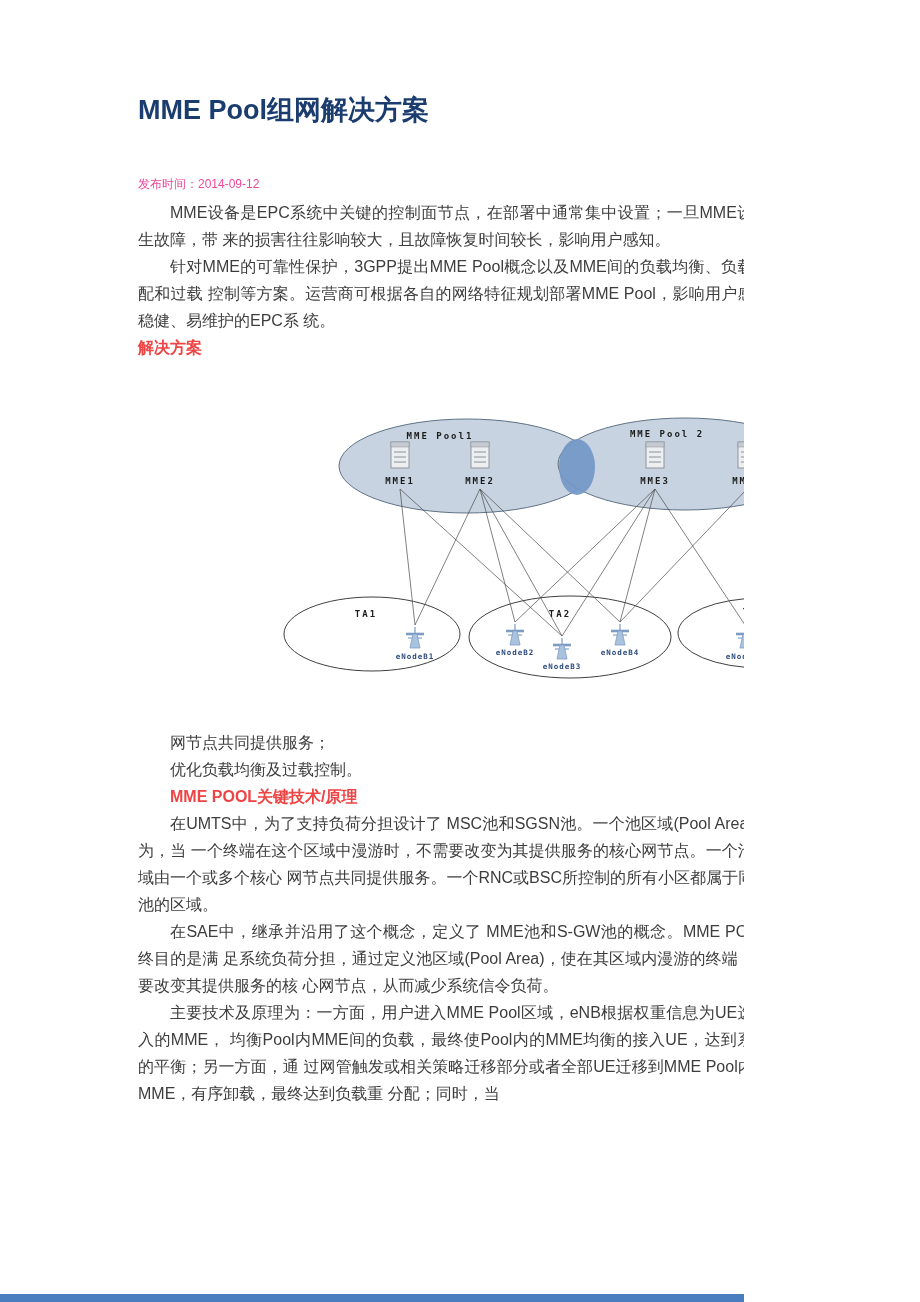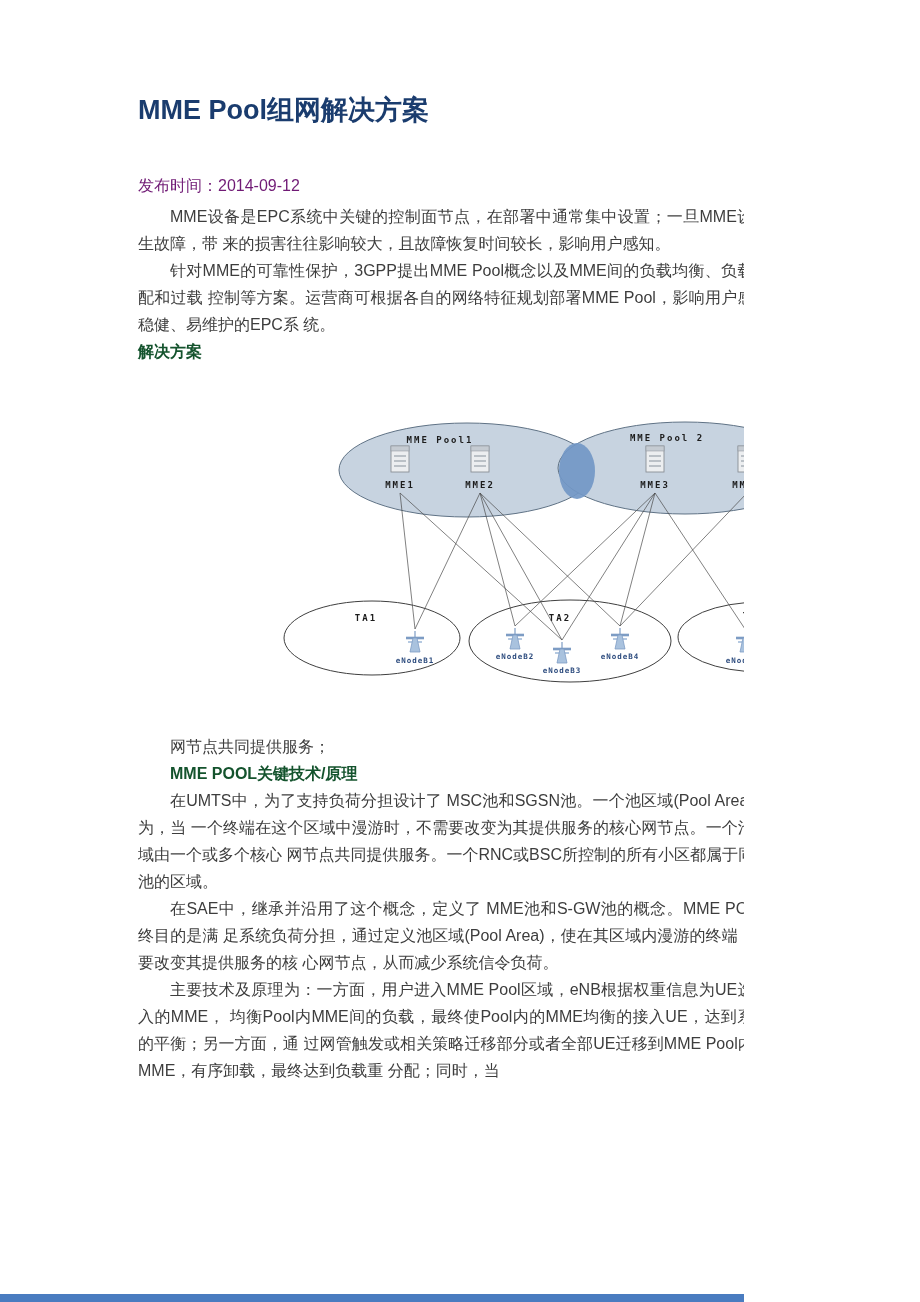--- a/index.html
+++ b/index.html
@@ -13,30 +13,30 @@
     font-family: "Liberation Sans", "DejaVu Sans", sans-serif;
   }
   .content { position: absolute; left: 138px; top: 0; width: 648px; }
   .doc-title {
     margin: 94px 0 0 0;
     font-size: 27px;
     line-height: 1.2;
     font-weight: 700;
     color: #1a3c6e;
   }
-  .pubdate { margin-top: 50px; font-size: 16px; color: #701a75; }
+  .pubdate { margin-top: 50px; font-size: 12px; color: #ec4899; }
   .para {
     margin: 0;
     font-size: 16px;
     line-height: 27px;
     color: #3d3d3d;
     text-align: justify;
   }
   .indent { text-indent: 2em; }
-  .bold-heading { font-weight: 700; color: #14532d; }
+  .bold-heading { font-weight: 700; color: #ef4444; }
   .p-top6 { margin-top: 6px; }
   .diagram-wrap { margin: 50px 0 28px 92px; width: 650px; height: 290px; }
   .footer-bar {
     position: absolute; left: 0; bottom: 0;
     width: 920px; height: 8px; background: #4a7cc0;
   }
   svg .pool { fill: #c7d3e0; stroke: #5f7285; stroke-width: 1; }
   svg .overlap { fill: #7297c5; opacity: 0.92; }
   svg .ta { fill: #ffffff; stroke: #3f3f3f; stroke-width: 1; }
   svg .pool-label, svg .mme-label, svg .ta-label {
@@ -131,20 +131,21 @@
 
         <text class="enb-label" x="185" y="248" text-anchor="middle">eNodeB1</text>
         <text class="enb-label" x="285" y="244" text-anchor="middle">eNodeB2</text>
         <text class="enb-label" x="332" y="258" text-anchor="middle">eNodeB3</text>
         <text class="enb-label" x="390" y="244" text-anchor="middle">eNodeB4</text>
         <text class="enb-label" x="515" y="248" text-anchor="middle">eNodeB5</text>
       </svg>
     </div>
 
     <p class="para indent">网节点共同提供服务；</p>
+    <p class="para indent">优化负载均衡及过载控制。</p>
 
     <p class="para indent bold-heading">MME POOL关键技术/原理</p>
     <p class="para indent">在UMTS中，为了支持负荷分担设计了 MSC池和SGSN池。一个池区域(Pool Area)定义为，当 一个终端在这个区域中漫游时，不需要改变为其提供服务的核心网节点。一个池的区域由一个或多个核心 网节点共同提供服务。一个RNC或BSC所控制的所有小区都属于同一个池的区域。</p>
     <p class="para indent">在SAE中，继承并沿用了这个概念，定义了 MME池和S-GW池的概念。MME POOL最终目的是满 足系统负荷分担，通过定义池区域(Pool Area)，使在其区域内漫游的终端，不需要改变其提供服务的核 心网节点，从而减少系统信令负荷。</p>
     <p class="para indent">主要技术及原理为：一方面，用户进入MME Pool区域，eNB根据权重信息为UE选择接入的MME， 均衡Pool内MME间的负载，最终使Pool内的MME均衡的接入UE，达到系统内的平衡；另一方面，通 过网管触发或相关策略迁移部分或者全部UE迁移到MME Pool内其他MME，有序卸载，最终达到负载重 分配；同时，当</p>
 
   </div>
 
   <div class="footer-bar"></div>
 </div>

